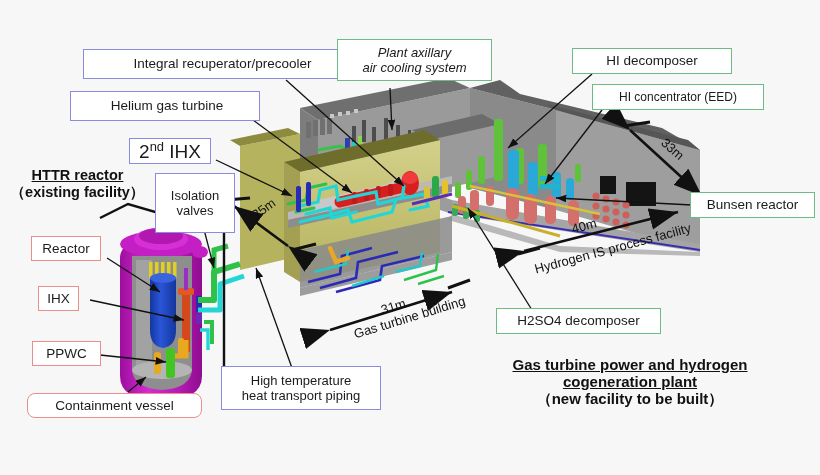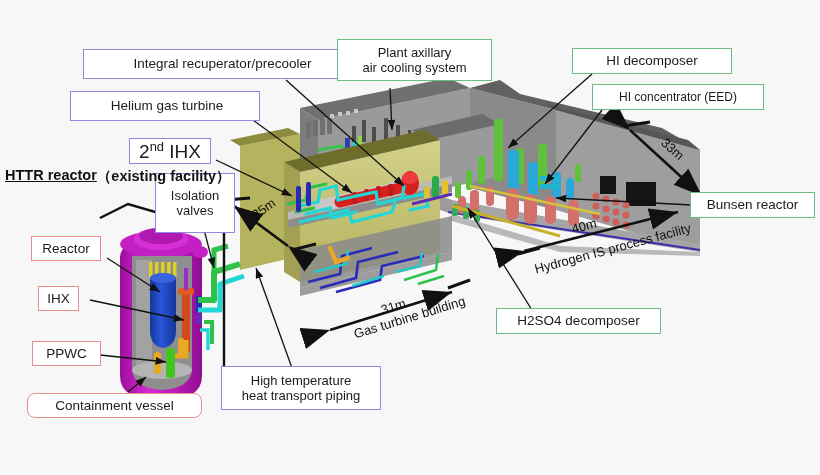--- a/index.html
+++ b/index.html
@@ -24,21 +24,21 @@
     line-height:1.18;
     white-space:pre-line;
     padding:1px 4px;
   }
   .lbl.blue{border:1.4px solid #8a8ae0;}
   .lbl.green{border:1.4px solid #6dbb85;}
   .lbl.red{border:1.4px solid #eb8d8d;}
 
   .plain{
     position:absolute;color:#111;
-    display:flex;flex-direction:row;align-items:flex-start;
+    display:flex;flex-direction:column;align-items:center;
   }
   .ttl-u{font-weight:bold;text-decoration:underline;white-space:nowrap;}
   .ttl-n{font-weight:bold;white-space:nowrap;}
 
   .dim{
     position:absolute;color:#111;white-space:nowrap;
     transform-origin:0 0;
   }
   sup{font-size:.68em;vertical-align:super;}
 </style>
@@ -351,21 +351,21 @@
 
   <div class="lbl blue" style="left:70px;top:91px;width:190px;height:30px;font-size:13.5px;padding-left:8px;">Helium gas turbine</div>
 
   <div class="lbl blue" style="left:129px;top:138px;width:82px;height:26px;font-size:19px;">
     <span><span>2</span><sup>nd</sup><span> IHX</span></span>
   </div>
 
   <div class="lbl blue" style="left:155px;top:173px;width:80px;height:60px;font-size:13px;">Isolation
 valves</div>
 
-  <div class="lbl green" style="left:337px;top:39px;width:155px;height:42px;font-size:13px;">Plant axillary
+  <div class="lbl green" style="left:337px;top:39px;width:155px;height:42px;font-size:13px;font-style:italic;">Plant axillary
 air cooling system</div>
 
   <div class="lbl green" style="left:572px;top:48px;width:160px;height:26px;font-size:13.5px;">HI decomposer</div>
 
   <div class="lbl green" style="left:592px;top:84px;width:172px;height:26px;font-size:12px;">HI concentrator (EED)</div>
 
   <div class="lbl green" style="left:690px;top:192px;width:125px;height:26px;font-size:13.5px;text-align:right;">Bunsen reactor</div>
 
   <div class="lbl green" style="left:496px;top:308px;width:165px;height:26px;font-size:13.5px;">H2SO4 decomposer</div>
 
@@ -378,20 +378,25 @@
 
   <div class="lbl red" style="left:32px;top:341px;width:69px;height:25px;font-size:13.5px;">PPWC</div>
 
   <div class="lbl red" style="left:27px;top:393px;width:175px;height:25px;font-size:13.5px;border-radius:8px;">Containment vessel</div>
 
   <div class="plain" style="left:5px;top:167px;width:145px;font-size:14.5px;">
     <div class="ttl-u">HTTR reactor</div>
     <div class="ttl-n">（existing facility）</div>
   </div>
 
+  <div class="plain" style="left:460px;top:356px;width:340px;font-size:15px;">
+    <div class="ttl-u">Gas turbine power and hydrogen</div>
+    <div class="ttl-u">cogeneration plant</div>
+    <div class="ttl-n">（new facility to be built）</div>
+  </div>
 
   <div class="dim" style="left:249px;top:210px;font-size:13px;transform:rotate(-36deg);">25m</div>
 
   <div class="dim" style="left:379px;top:303px;font-size:13px;transform:rotate(-17deg);">31m</div>
 
   <div class="dim" style="left:352px;top:327px;font-size:13px;transform:rotate(-17deg);">Gas turbine building</div>
 
   <div class="dim" style="left:570px;top:222px;font-size:13px;transform:rotate(-15deg);">40m</div>
 
   <div class="dim" style="left:533px;top:262px;font-size:13px;transform:rotate(-15deg);">Hydrogen IS process facility</div>

